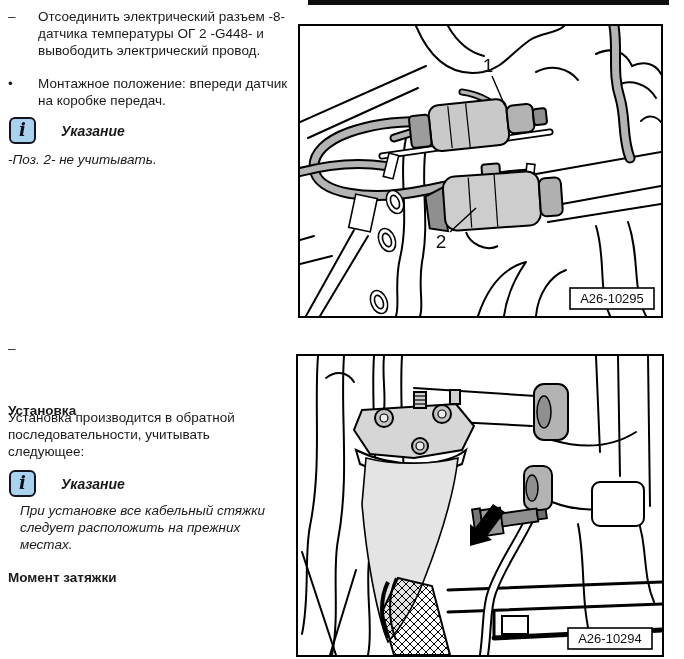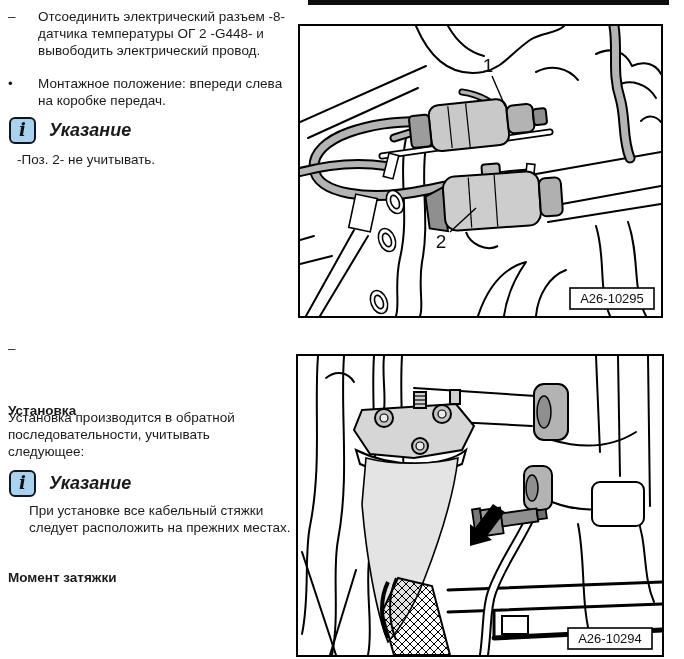--- a/index.html
+++ b/index.html
@@ -9,29 +9,29 @@
 
   
   .top-strip{position:absolute;left:308px;top:0;width:361px;height:5px;background:#0d0d0d;}
 
   
   .txt{position:absolute;font-size:13.5px;line-height:17px;}
   .bullet-row{display:flex;}
   .bullet{width:30px;flex:none;}
   .btext{width:252px;}
   .bold{font-weight:bold;}
-  .italic{margin-left:9px;}
+  .italic{font-style:italic;}
 
   
   .hint-row{position:absolute;display:flex;align-items:center;}
   .hint-icon{width:23px;height:23px;background:#a9d2ee;border:2px solid #14141e;border-radius:6px;
              display:inline-flex;align-items:center;justify-content:center;flex:none;}
   .hint-i{font-family:"DejaVu Serif",serif;font-style:italic;font-weight:bold;
           font-size:18px;line-height:1;color:#10101c;transform:translateY(-1px);}
-  .hint-title{font-weight:bold;font-style:italic;font-size:18px;margin-left:13px;}
+  .hint-title{font-weight:bold;font-style:italic;font-size:14px;margin-left:25px;}
 
   
   .figure{position:absolute;border:2px solid #000;background:#fff;}
   #fig-top{left:298px;top:24px;width:361px;height:290px;}
   #fig-bottom{left:296px;top:354px;width:364px;height:299px;}
   .figure svg{display:block;width:100%;height:100%;}
   svg text{font-family:"Liberation Sans",sans-serif;fill:#111;}
 </style>
 </head>
 <body>
@@ -40,21 +40,21 @@
 
   <div class="top-strip"></div>
 
   <div class="txt bullet-row" style="left:8px;top:8px;">
     <span class="bullet">–</span>
     <span class="btext">Отсоединить электрический разъем -8- датчика температуры ОГ 2 -G448- и вывободить электрический провод.</span>
   </div>
 
   <div class="txt bullet-row" style="left:8px;top:75px;">
     <span class="bullet">•</span>
-    <span class="btext">Монтажное положение: впереди слева на коробке передач.</span>
+    <span class="btext">Монтажное положение: впереди датчик на коробке передач.</span>
   </div>
 
   <div class="hint-row" style="left:9px;top:117px;">
     <span class="hint-icon">
       <span class="hint-i">i</span>
     </span>
     <span class="hint-title">Указание</span>
   </div>
 
   <div class="txt italic" style="left:8px;top:151px;width:270px;">-Поз. 2- не учитывать.</div>

